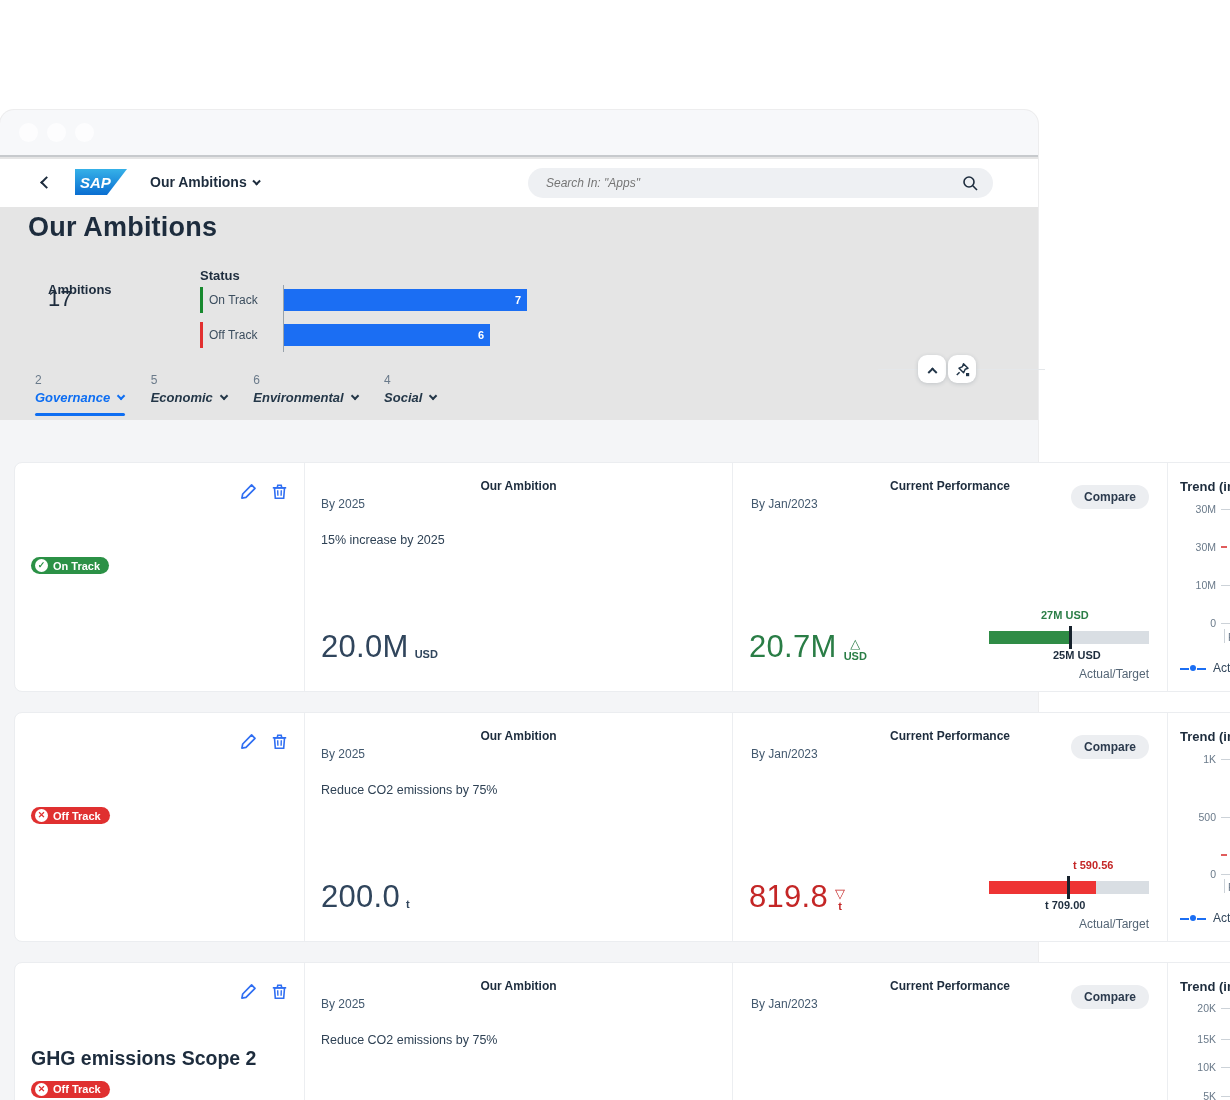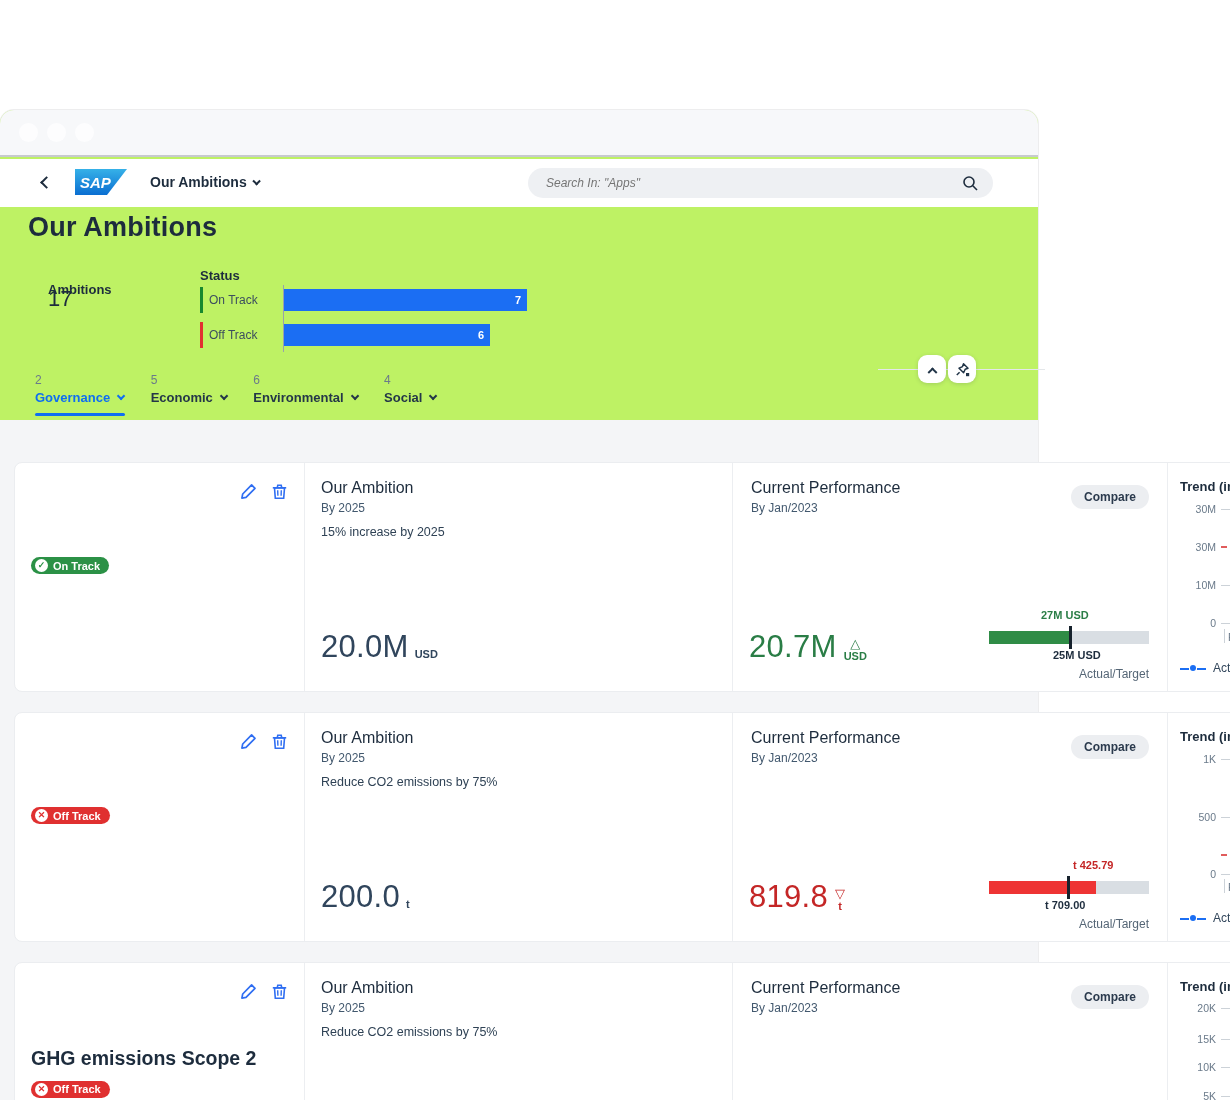--- a/index.html
+++ b/index.html
@@ -1,20 +1,20 @@
 <!DOCTYPE html>
 <html><head>
 <meta charset="utf-8">
 <style>
   * { margin:0; padding:0; box-sizing:border-box; }
   body { background:#fff; font-family:"Liberation Sans", sans-serif; }
   .viewport { position:relative; width:1230px; height:1100px; overflow:hidden; background:#fff; color:#1d2c3d; }
 
   
-  .window { position:absolute; top:110px; left:0; width:1038px; height:990px; background:#bef264;
+  .window { position:absolute; top:110px; left:0; width:1038px; height:990px; background:#e5e5e5;
             border-radius:14px 14px 0 0; box-shadow:0 0 0 1px #ededee; }
   .titlebar { position:absolute; top:0; left:0; right:0; height:47px; background:#f7f8fa;
               border-radius:14px 14px 0 0; border-bottom:2px solid #c7cacd; }
   .dot { position:absolute; top:13px; width:19px; height:19px; border-radius:50%; background:#fdfdfe; }
 
   
   .shellbar { position:absolute; top:49px; left:0; right:0; height:48px; background:#fff; }
   .back-btn { position:absolute; left:42px; top:14px; width:18px; height:18px; cursor:pointer; }
   .chev { display:inline-block; width:7px; height:7px; border-right:2px solid #1d2c3d; border-bottom:2px solid #1d2c3d; transform:rotate(45deg); }
   .chev-left { width:9px; height:9px; transform:rotate(135deg); margin-top:4px; }
@@ -40,21 +40,21 @@
   
   .ctrl-line { position:absolute; left:878px; top:259px; width:167px; height:1px; background:#e4e7ea; }
   .ctrl-btn { position:absolute; top:245px; width:28px; height:28px; background:#fff; border-radius:9px;
               box-shadow:0 1px 4px rgba(34,54,73,.18); display:flex; align-items:center; justify-content:center; cursor:pointer; }
   .chev-up { width:7px; height:7px; border-right:2px solid #223548; border-bottom:2px solid #223548; transform:rotate(-135deg) translate(-2px,-2px); }
 
   
   .tabs { position:absolute; left:35px; top:263px; display:flex; gap:26px; }
   .tab { cursor:pointer; }
   .tab-count { font-size:12px; color:#6a7a8a; margin-bottom:3px; }
-  .tab-label { font-size:13px; font-weight:bold; color:#243748; display:flex; align-items:center; }
+  .tab-label { font-size:13px; font-weight:bold; color:#243748; display:flex; align-items:center;font-style:italic; }
   .tab-label .chev { width:5.5px; height:5.5px; border-color:#243748; margin-left:9px; transform:rotate(45deg) translate(-2px,-1px); }
   .tab.active .tab-label { color:#0e6ef2; }
   .tab.active .tab-label .chev { border-color:#0e6ef2; }
   .tab-underline { height:3px; border-radius:3px; background:#0e6ef2; margin-top:8px; }
 
   
   .content { position:absolute; top:310px; left:0; right:0; bottom:0; background:#f4f5f7; }
   .card { position:absolute; left:14px; width:1286px; height:230px; background:#fff; border-radius:8px;
           border:1px solid #ebedf0; }
   .col { position:absolute; top:0; height:100%; }
@@ -68,23 +68,23 @@
   .card-title { font-size:19.5px; font-weight:bold; color:#1d2c3d; line-height:1.22; }
   .badge { display:inline-flex; align-items:center; gap:5px; margin-top:10px; padding:2px 9px 2px 4px; border-radius:10px;
            font-size:11px; font-weight:bold; color:#fff; }
   .badge.pos { background:#2b9146; }
   .badge.neg { background:#e03030; }
   .badge-ico { width:13px; height:13px; border-radius:50%; background:#fff; display:flex; align-items:center; justify-content:center;
                font-size:9px; font-weight:bold; line-height:13px; }
   .badge.pos .badge-ico { color:#2b9146; }
   .badge.neg .badge-ico { color:#e03030; }
 
-  .sec-header { font-size:16px; font-weight:normal; color:#1d2c3d; }
+  .sec-header { font-size:12px; font-weight:bold; color:#1d2c3d;text-align:center; }
   .sec-by { font-size:12px; color:#42586e; margin-top:4px; }
-  .sec-desc { font-size:12.5px; color:#2f4255; margin-top:10px; }
+  .sec-desc { font-size:12.5px; color:#2f4255; margin-top:22px; }
 
   .bigval { position:absolute; left:16px; top:166px; display:flex; align-items:flex-end; }
   .bigval .num { font-size:31px; font-weight:400; color:#30455c; letter-spacing:.3px; }
   .bigval .unit { font-size:11px; font-weight:bold; color:#30455c; margin:0 0 5px 6px; }
   .bigval.green .num, .bigval.green .unit, .bigval.green .arrow { color:#2a7d46; }
   .bigval.red .num, .bigval.red .unit, .bigval.red .arrow { color:#c42626; }
   .unit-stack { display:flex; flex-direction:column; align-items:center; margin:0 0 3px 7px; }
   .unit-stack .arrow { font-size:13px; line-height:12px; }
   .unit-stack .unit { margin:0; }
 
@@ -331,21 +331,21 @@
           <div class="sec-by">By Jan/2023</div>
           <button class="compare-btn">Compare</button>
           <div class="bigval red">
             <span class="num">819.8</span>
             <span class="unit-stack">
               <span class="arrow">▽</span>
               <span class="unit">t</span>
             </span>
           </div>
           <div class="bullet">
-            <span class="b-top red" style="left:84px">t 425.79</span>
+            <span class="b-top red" style="left:84px">t 590.56</span>
             <div class="b-track">
               <div class="b-fill red" style="width:67%"></div>
               <div class="b-marker" style="left:49%"></div>
             </div>
             <span class="b-bottom" style="left:56px">t 709.00</span>
             <span class="b-caption">Actual/Target</span>
           </div>
         </div>
         <div class="col col4">
           <div class="trend-header">Trend (in</div>

